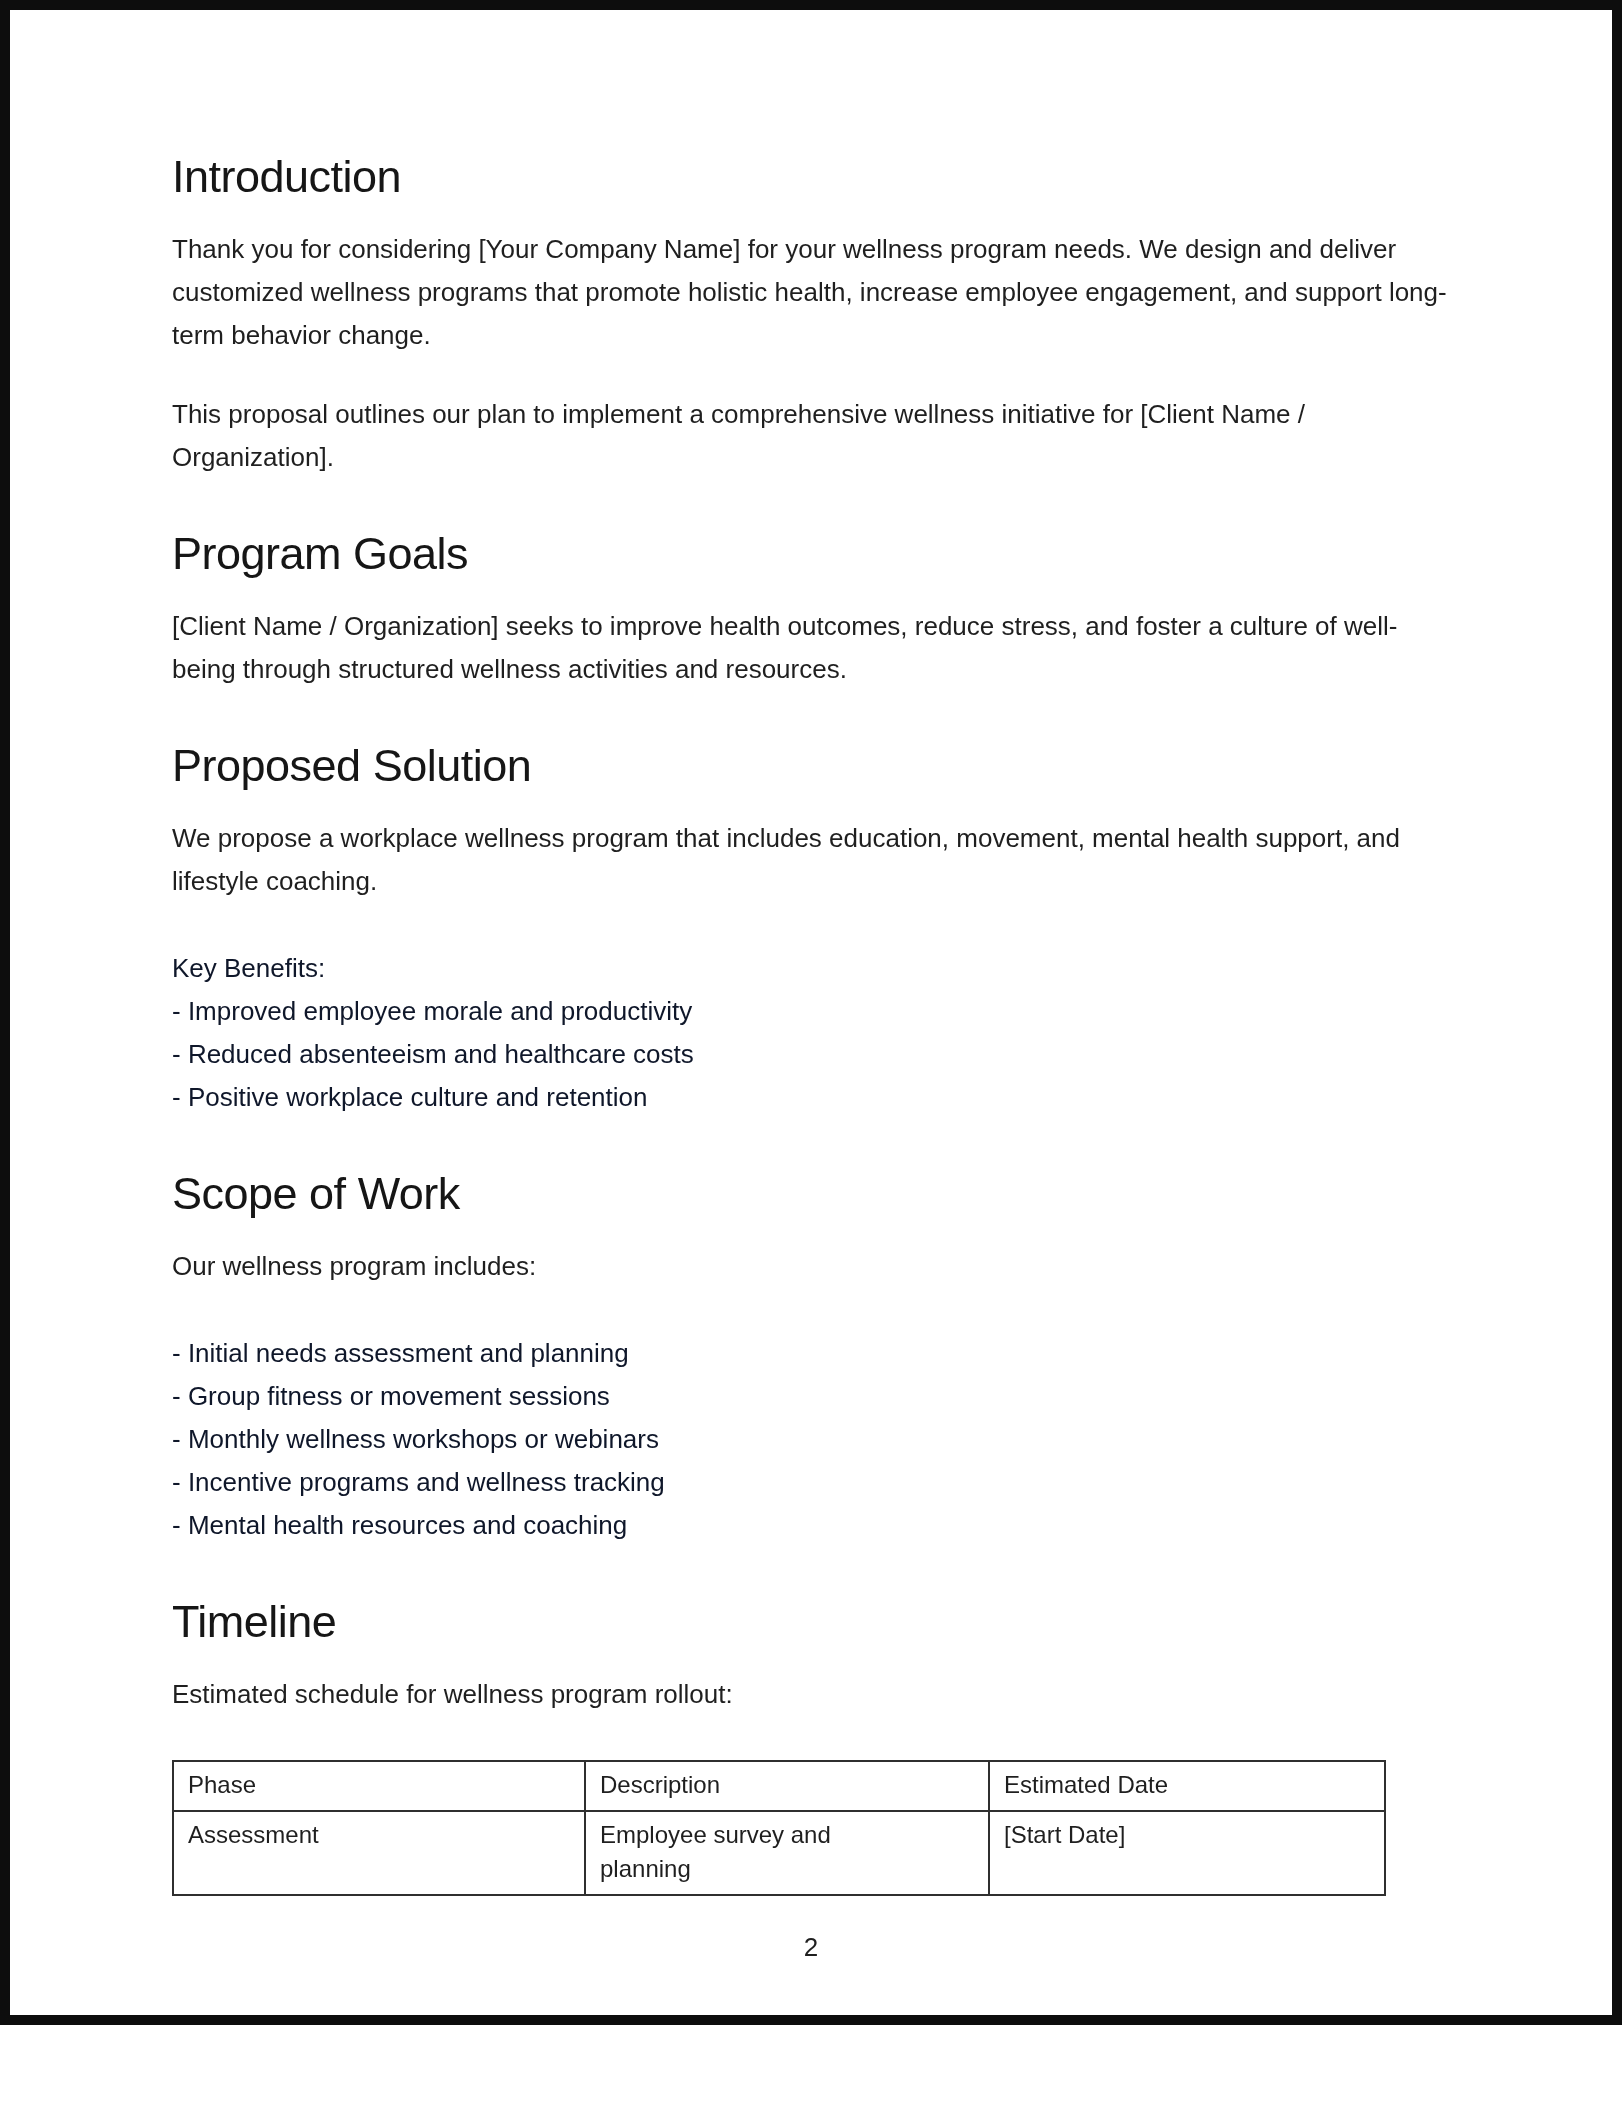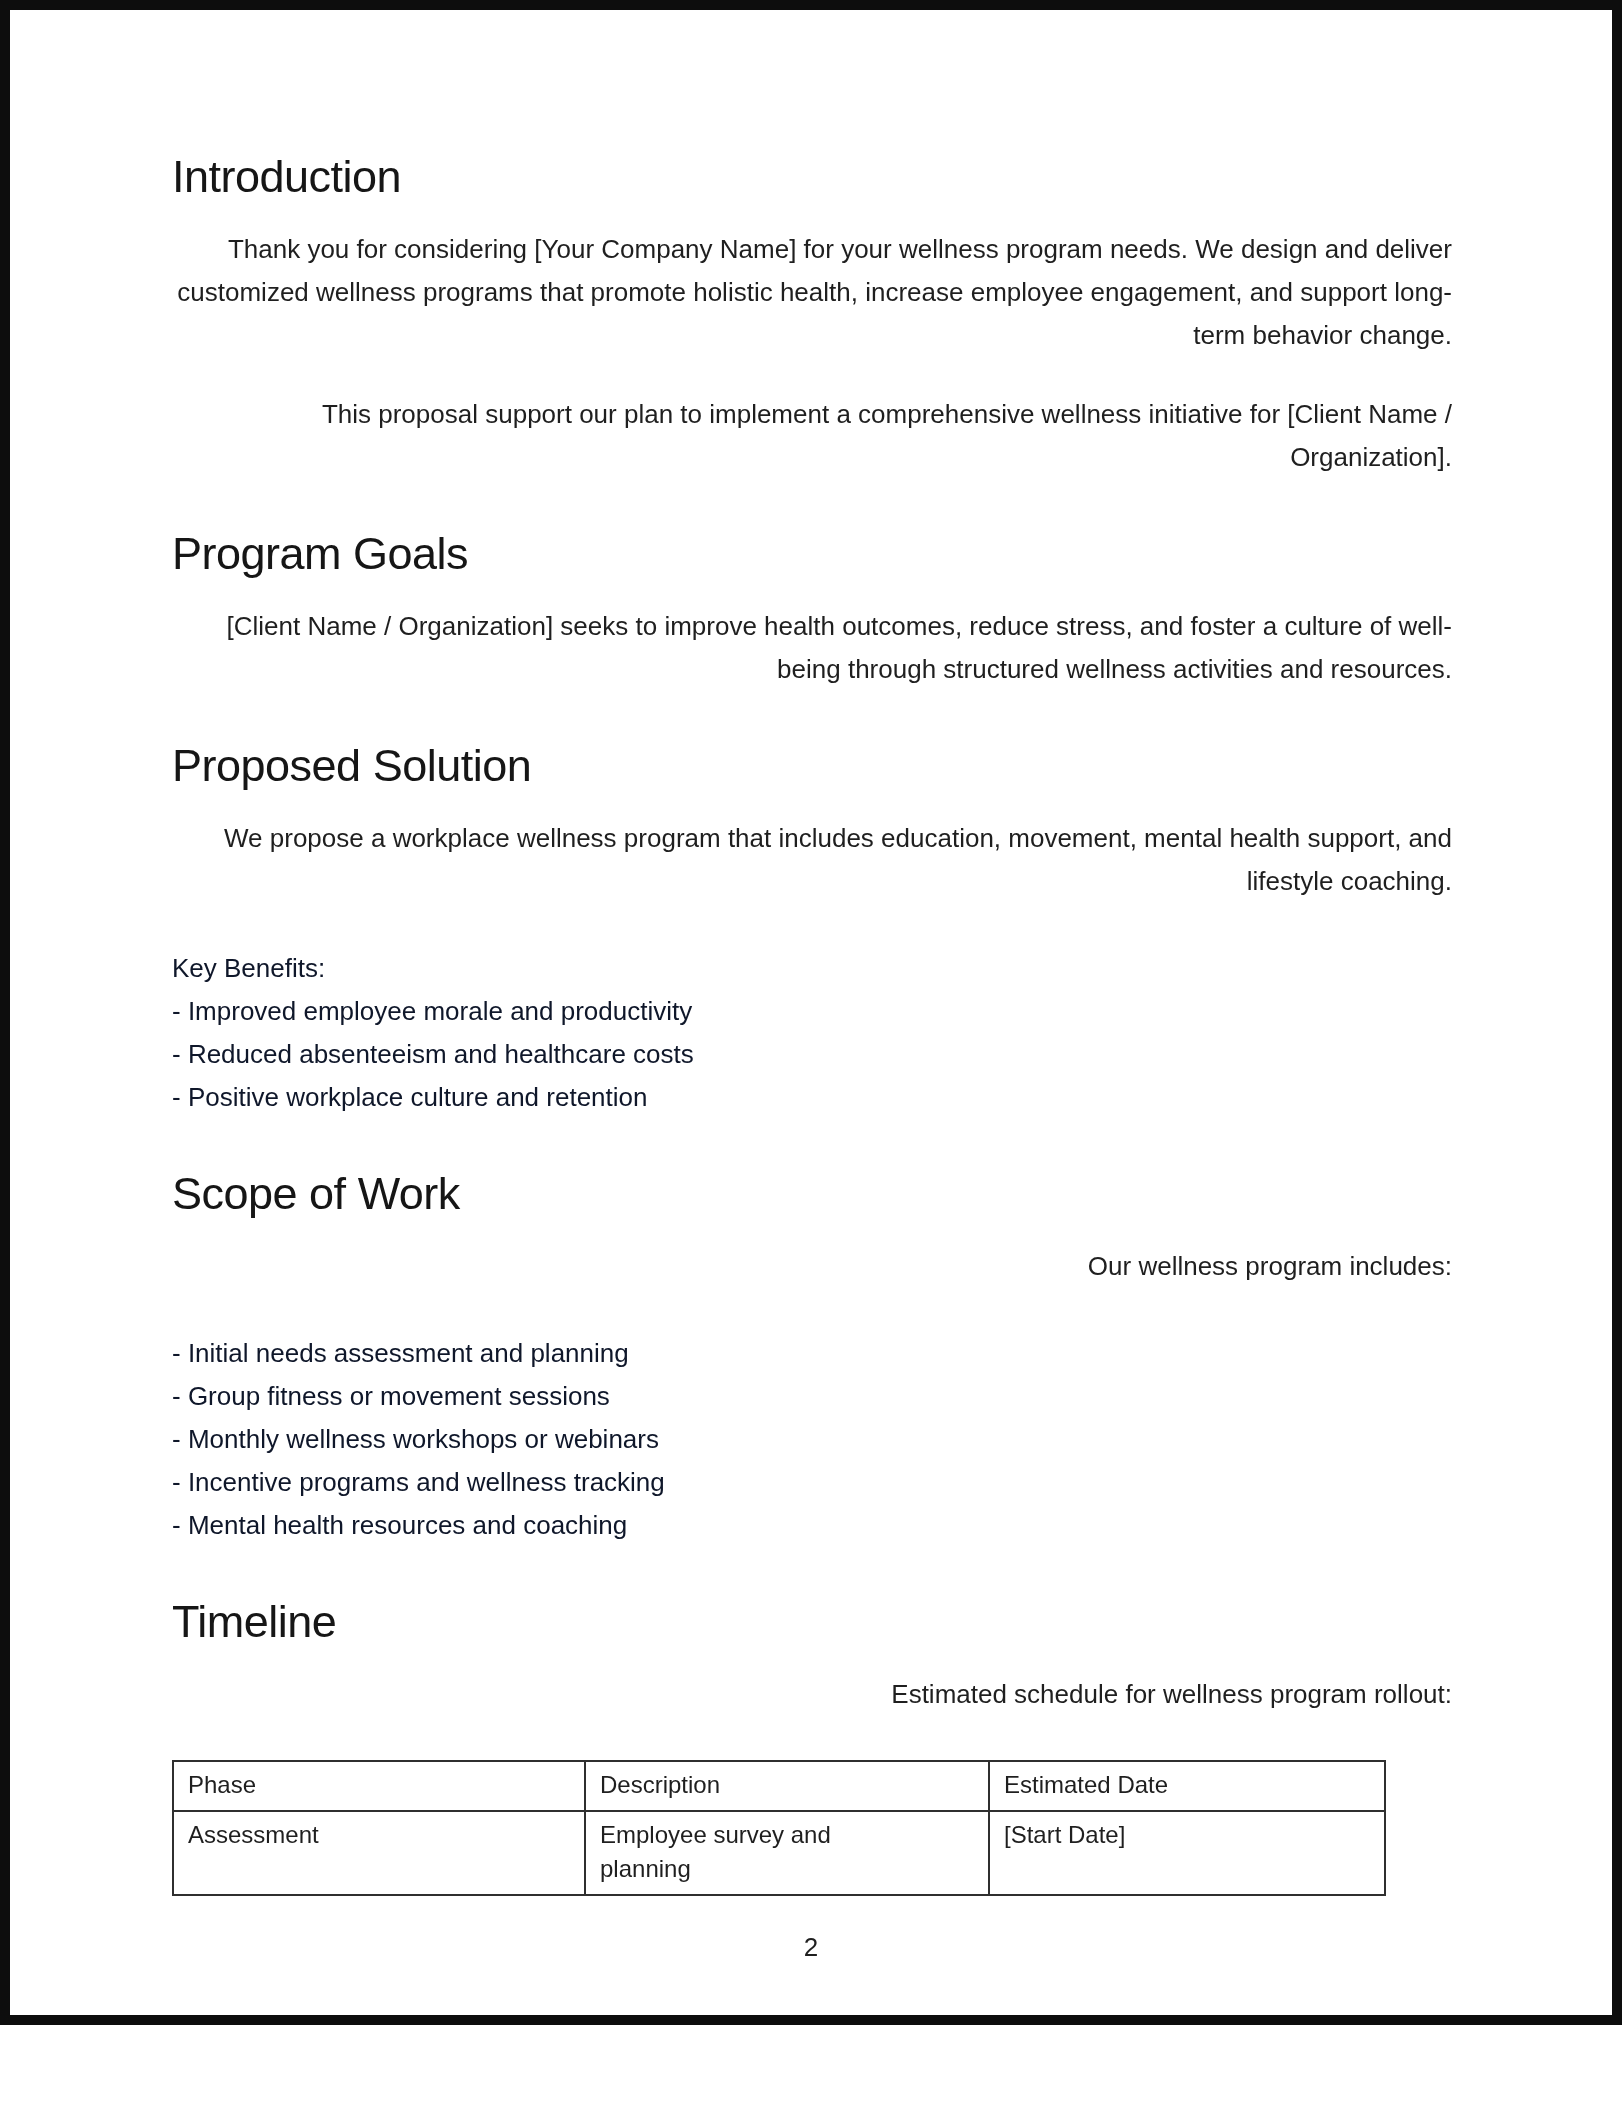--- a/index.html
+++ b/index.html
@@ -31,21 +31,20 @@
     line-height: 1.2;
   }
   h1.doc-heading.first {
     margin-top: 0;
   }
   p.doc-para {
     font-size: 26px;
     line-height: 43px;
     margin: 0 0 36px 0;
     color: #1f1f1f;
-    text-align: right;
   }
   p.doc-para.tight {
     margin-bottom: 4px;
   }
   p.doc-para.gap-after {
     margin-bottom: 44px;
   }
   .doc-list {
     margin: 0 0 36px 0;
   }
@@ -87,21 +86,21 @@
 </style>
 </head>
 <body>
 
 <div class="page">
   <div class="content">
 
     <section>
       <h1 class="doc-heading first">Introduction</h1>
       <p class="doc-para">Thank you for considering [Your Company Name] for your wellness program needs. We design and deliver customized wellness programs that promote holistic health, increase employee engagement, and support long-term behavior change.</p>
-      <p class="doc-para">This proposal support our plan to implement a comprehensive wellness initiative for [Client Name / Organization].</p>
+      <p class="doc-para">This proposal outlines our plan to implement a comprehensive wellness initiative for [Client Name / Organization].</p>
     </section>
 
     <section>
       <h1 class="doc-heading">Program Goals</h1>
       <p class="doc-para">[Client Name / Organization] seeks to improve health outcomes, reduce stress, and foster a culture of well-being through structured wellness activities and resources.</p>
     </section>
 
     <section>
       <h1 class="doc-heading">Proposed Solution</h1>
       <p class="doc-para gap-after">We propose a workplace wellness program that includes education, movement, mental health support, and lifestyle coaching.</p>

